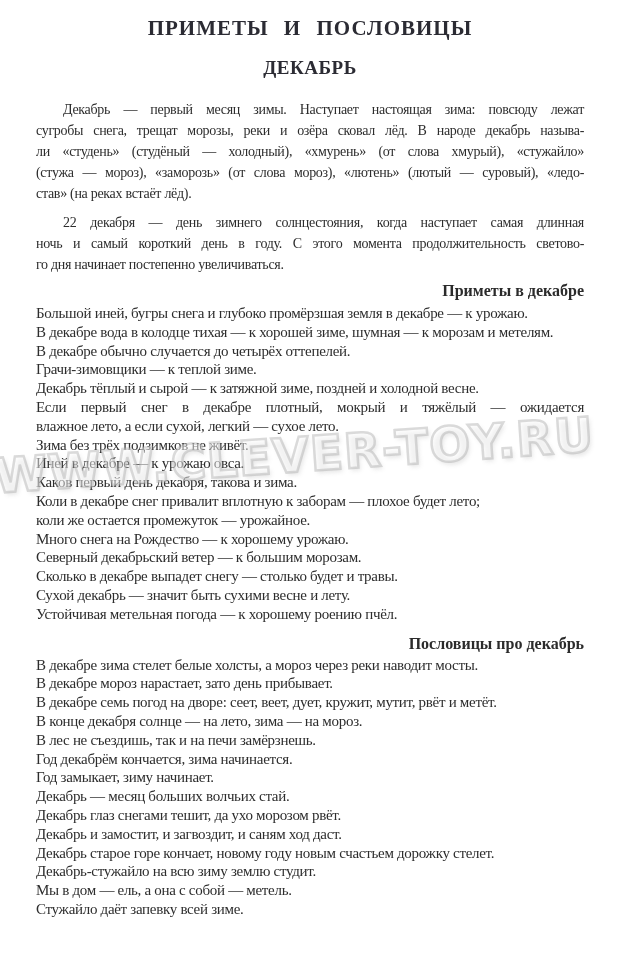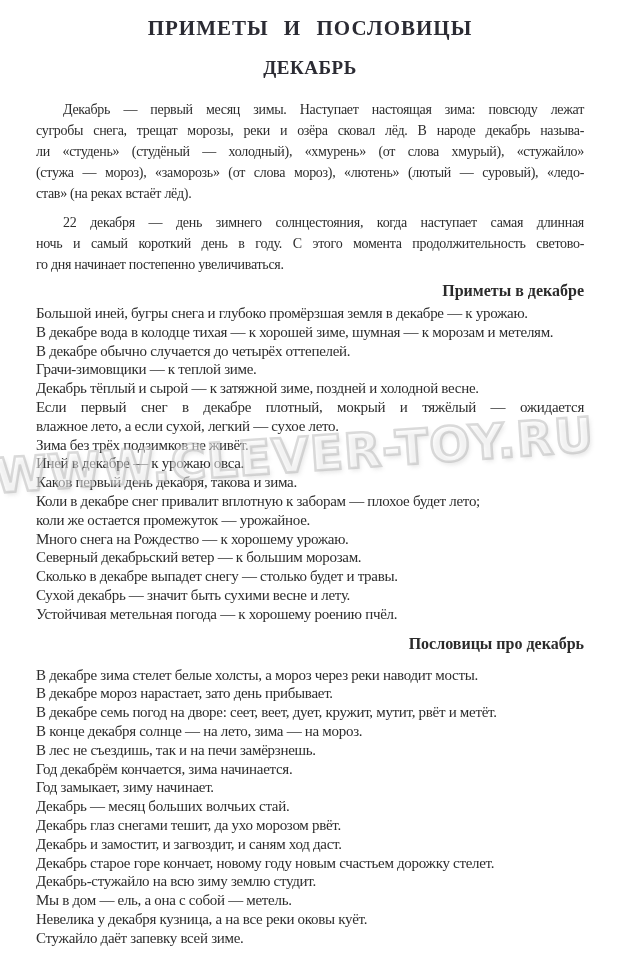--- a/index.html
+++ b/index.html
@@ -56,21 +56,21 @@
     margin: 6px 0 0 0;
     color: #2b2b2b;
   }
   h3.section-heading-2 { margin-top: 10px; }
   .line-list {
     font-size: 15px;
     line-height: 18.8px;
     letter-spacing: -0.3px;
   }
   .list-1 { margin-top: 3px; }
-  .list-2 { margin-top: 12px; }
+  .list-2 { margin-top: 2px; }
   .txt-line {
     white-space: nowrap;
   }
   .txt-line.just {
     white-space: normal;
     text-align: justify;
     text-align-last: justify;
   }
   .txt-line.indent {
     text-indent: 27px;
@@ -148,19 +148,18 @@
       <div class="txt-line">В конце декабря солнце — на лето, зима — на мороз.</div>
       <div class="txt-line">В лес не съездишь, так и на печи замёрзнешь.</div>
       <div class="txt-line">Год декабрём кончается, зима начинается.</div>
       <div class="txt-line">Год замыкает, зиму начинает.</div>
       <div class="txt-line">Декабрь — месяц больших волчьих стай.</div>
       <div class="txt-line">Декабрь глаз снегами тешит, да ухо морозом рвёт.</div>
       <div class="txt-line">Декабрь и замостит, и загвоздит, и саням ход даст.</div>
       <div class="txt-line">Декабрь старое горе кончает, новому году новым счастьем дорожку стелет.</div>
       <div class="txt-line">Декабрь-стужайло на всю зиму землю студит.</div>
       <div class="txt-line">Мы в дом — ель, а она с собой — метель.</div>
-      <div class="txt-line">Невелика у декабря кузница, а на все реки оковы куёт.</div>
       <div class="txt-line">Стужайло даёт запевку всей зиме.</div>
     </div>
 
   <div class="watermark">WWW.CLEVER-TOY.RU</div>
 
 </div>
 
 </body></html>

